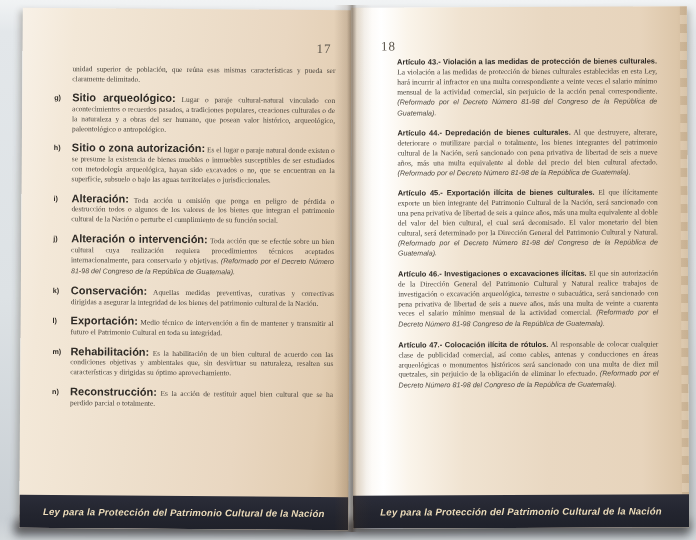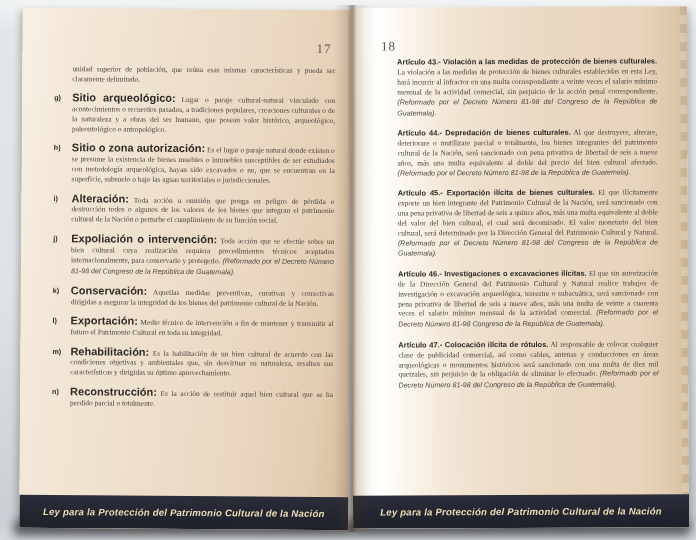--- a/index.html
+++ b/index.html
@@ -85,21 +85,21 @@
       <div class="item">
         <span class="letter">h)</span>
         <span class="itext"><span class="term">Sitio o zona autorización:</span> <span>Es el lugar o paraje natural donde existen o se presume la existencia de bienes muebles o inmuebles susceptibles de ser estudiados con metodología arqueológica, hayan sido excavados o no, que se encuentran en la superficie, subsuelo o bajo las aguas territoriales o jurisdiccionales.</span></span>
       </div>
       <div class="item">
         <span class="letter">i)</span>
         <span class="itext"><span class="term">Alteración:</span> <span>Toda acción u omisión que ponga en peligro de pérdida o destrucción todos o algunos de los valores de los bienes que integran el patrimonio cultural de la Nación o perturbe el cumplimiento de su función social.</span></span>
       </div>
       <div class="item">
         <span class="letter">j)</span>
-        <span class="itext"><span class="term">Expoliación o intervención:</span> <span>Toda acción que se efectúe sobre un bien cultural cuya realización requiera procedimientos técnicos aceptados internacionalmente, para conservarlo y protegerlo.</span> <span class="note">(Reformado por el Decreto Número 81-98 del Congreso de la República de Guatemala).</span></span>
+        <span class="itext"><span class="term">Alteración o intervención:</span> <span>Toda acción que se efectúe sobre un bien cultural cuya realización requiera procedimientos técnicos aceptados internacionalmente, para conservarlo y objetivas.</span> <span class="note">(Reformado por el Decreto Número 81-98 del Congreso de la República de Guatemala).</span></span>
       </div>
       <div class="item">
         <span class="letter">k)</span>
         <span class="itext"><span class="term">Conservación:</span> <span>Aquellas medidas preventivas, curativas y correctivas dirigidas a asegurar la integridad de los bienes del patrimonio cultural de la Nación.</span></span>
       </div>
       <div class="item">
         <span class="letter">l)</span>
         <span class="itext"><span class="term">Exportación:</span> <span>Medio técnico de intervención a fin de mantener y transmitir al futuro el Patrimonio Cultural en toda su integridad.</span></span>
       </div>
       <div class="item">

